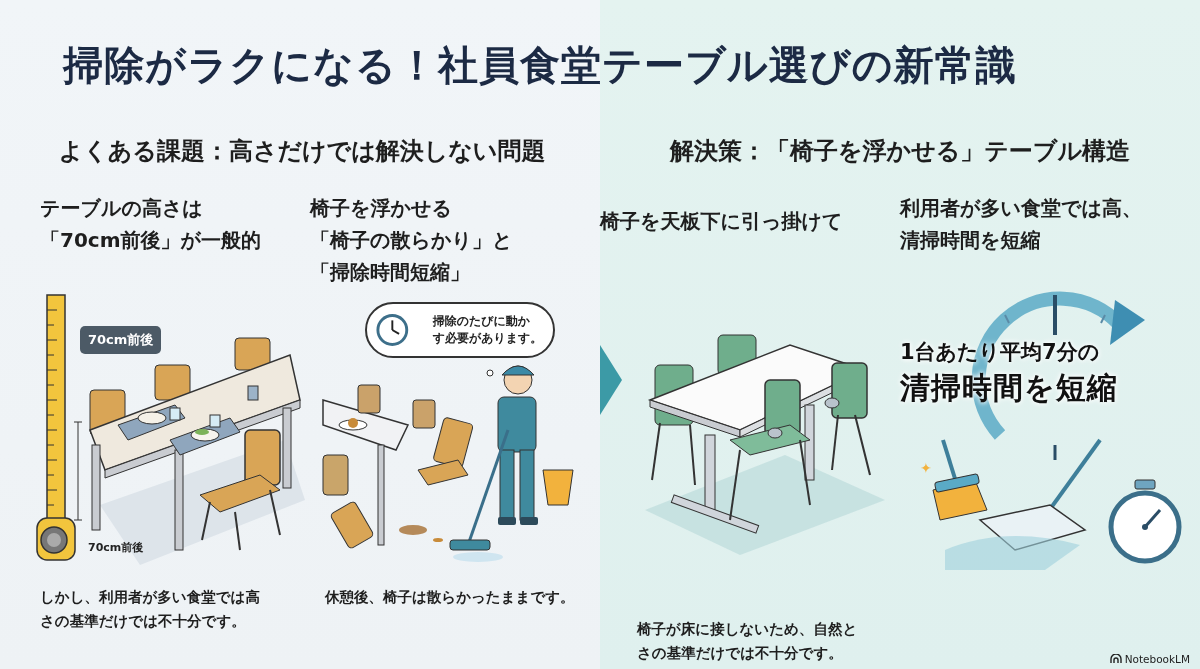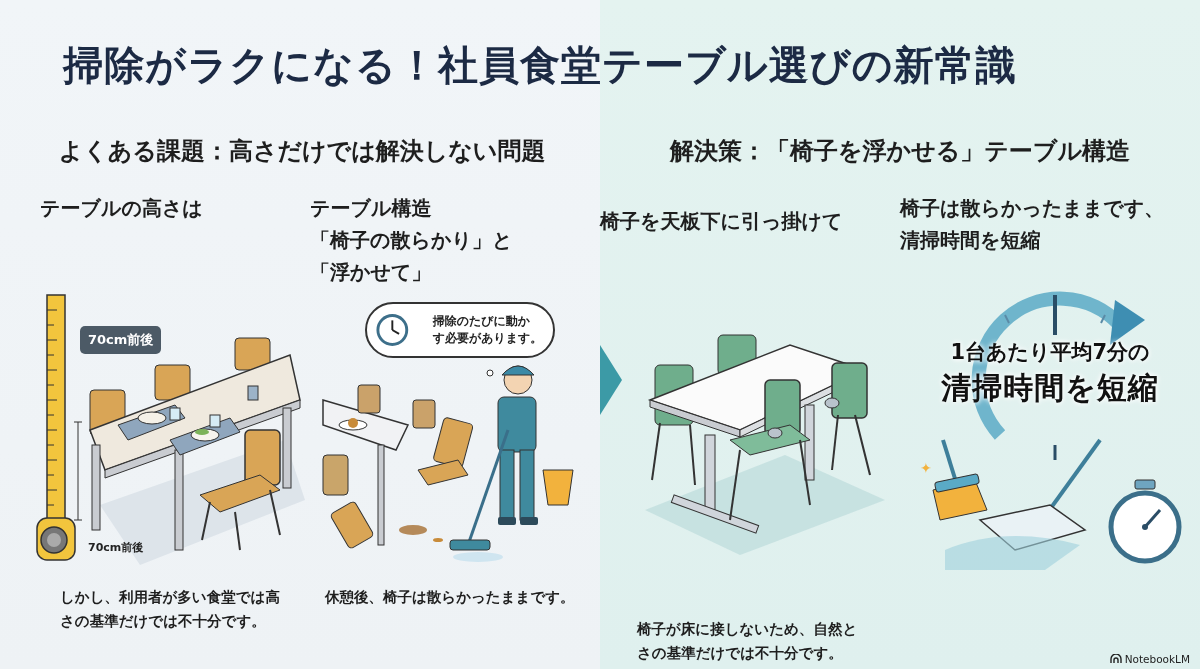--- a/index.html
+++ b/index.html
@@ -27,21 +27,21 @@
     position: absolute; top: 192px; font-size: 20px; font-weight: bold; line-height: 32px; color: #1e1e1e;
   }
   .col1 { left: 40px; width: 270px; }
   .col2 { left: 310px; width: 290px; }
   .col3 { left: 600px; width: 300px; margin-top: 13px; }
   .col4 { left: 900px; width: 300px; }
 
   .caption {
     position: absolute; top: 585px; font-size: 14.5px; font-weight: bold; line-height: 24px; color: #1e1e1e;
   }
-  .cap1 { left: 60px; width: 240px; }
+  .cap1 { left: 40px; width: 240px; }
   .cap2 { left: 325px; width: 260px; }
   .cap3 { left: 637px; width: 260px; margin-top: 32px; }
 
   .illus { position: absolute; }
   .ill1 { left: 30px; top: 290px; width: 275px; height: 285px; }
   .ill2 { left: 318px; top: 295px; width: 280px; height: 275px; }
   .ill3 { left: 600px; top: 305px; width: 290px; height: 265px; }
   .ill4 { left: 905px; top: 275px; width: 290px; height: 300px; }
 
   .arrow-tri {
@@ -56,21 +56,21 @@
   }
   .label-70 { position: absolute; left: 88px; top: 540px; font-size: 11px; font-weight: bold; color: #222; }
 
   .speech {
     position: absolute; left: 365px; top: 302px; width: 190px; height: 56px; background: #fff; border: 2px solid #333;
     border-radius: 28px; display: flex; align-items: center; padding-left: 8px;
   }
   .speech-text { font-size: 12px; font-weight: bold; line-height: 17px; margin-left: 23px; color: #222; width: 125px; }
 
   .stat {
-    position: absolute; left: 900px; top: 336px; width: 300px; text-align: center; color: #111;
+    position: absolute; left: 900px; top: 336px; width: 300px; color: #111;
   }
   .stat-1 { font-size: 21px; font-weight: bold; line-height: 32px; text-shadow: 0 0 4px #fff, 0 0 6px #fff; }
   .stat-2 { font-size: 30px; font-weight: bold; line-height: 40px; letter-spacing: 1px; text-shadow: 0 0 4px #fff, 0 0 6px #fff; }
 
   .brand {
     position: absolute; right: 10px; bottom: 4px; font-size: 10.5px; color: #222; display: flex; align-items: center; gap: 3px;
   }
 </style>
 </head>
 <body>
@@ -78,31 +78,32 @@
 <div class="bg-left"></div>
 <div class="bg-right"></div>
 
 <h1 class="title">掃除がラクになる！社員食堂テーブル選びの新常識</h1>
 
 <h2 class="section-h sec-left">よくある課題：高さだけでは解決しない問題</h2>
 <h2 class="section-h sec-right">解決策：「椅子を浮かせる」テーブル構造</h2>
 
 <div class="col-h col1">
   <div>テーブルの高さは</div>
+  <div>「70cm前後」が一般的</div>
 </div>
 <div class="col-h col2">
-  <div>テーブル構造</div>
+  <div>椅子を浮かせる</div>
   <div>「椅子の散らかり」と</div>
-  <div>「浮かせて」</div>
+  <div>「掃除時間短縮」</div>
 </div>
 <div class="col-h col3">
   <div>椅子を天板下に引っ掛けて</div>
 </div>
 <div class="col-h col4">
-  <div>椅子は散らかったままです、</div>
+  <div>利用者が多い食堂では高、</div>
   <div>清掃時間を短縮</div>
 </div>
 
 <svg class="illus ill1" viewBox="0 0 275 285">
 
   <rect x="17" y="5" width="18" height="240" fill="#f2c53d" stroke="#333" stroke-width="1.5"></rect>
   <g stroke="#333" stroke-width="1">
     <line x1="17" y1="20" x2="27" y2="20"></line>
       <line x1="17" y1="35" x2="24" y2="35"></line>
       <line x1="17" y1="50" x2="27" y2="50"></line>

